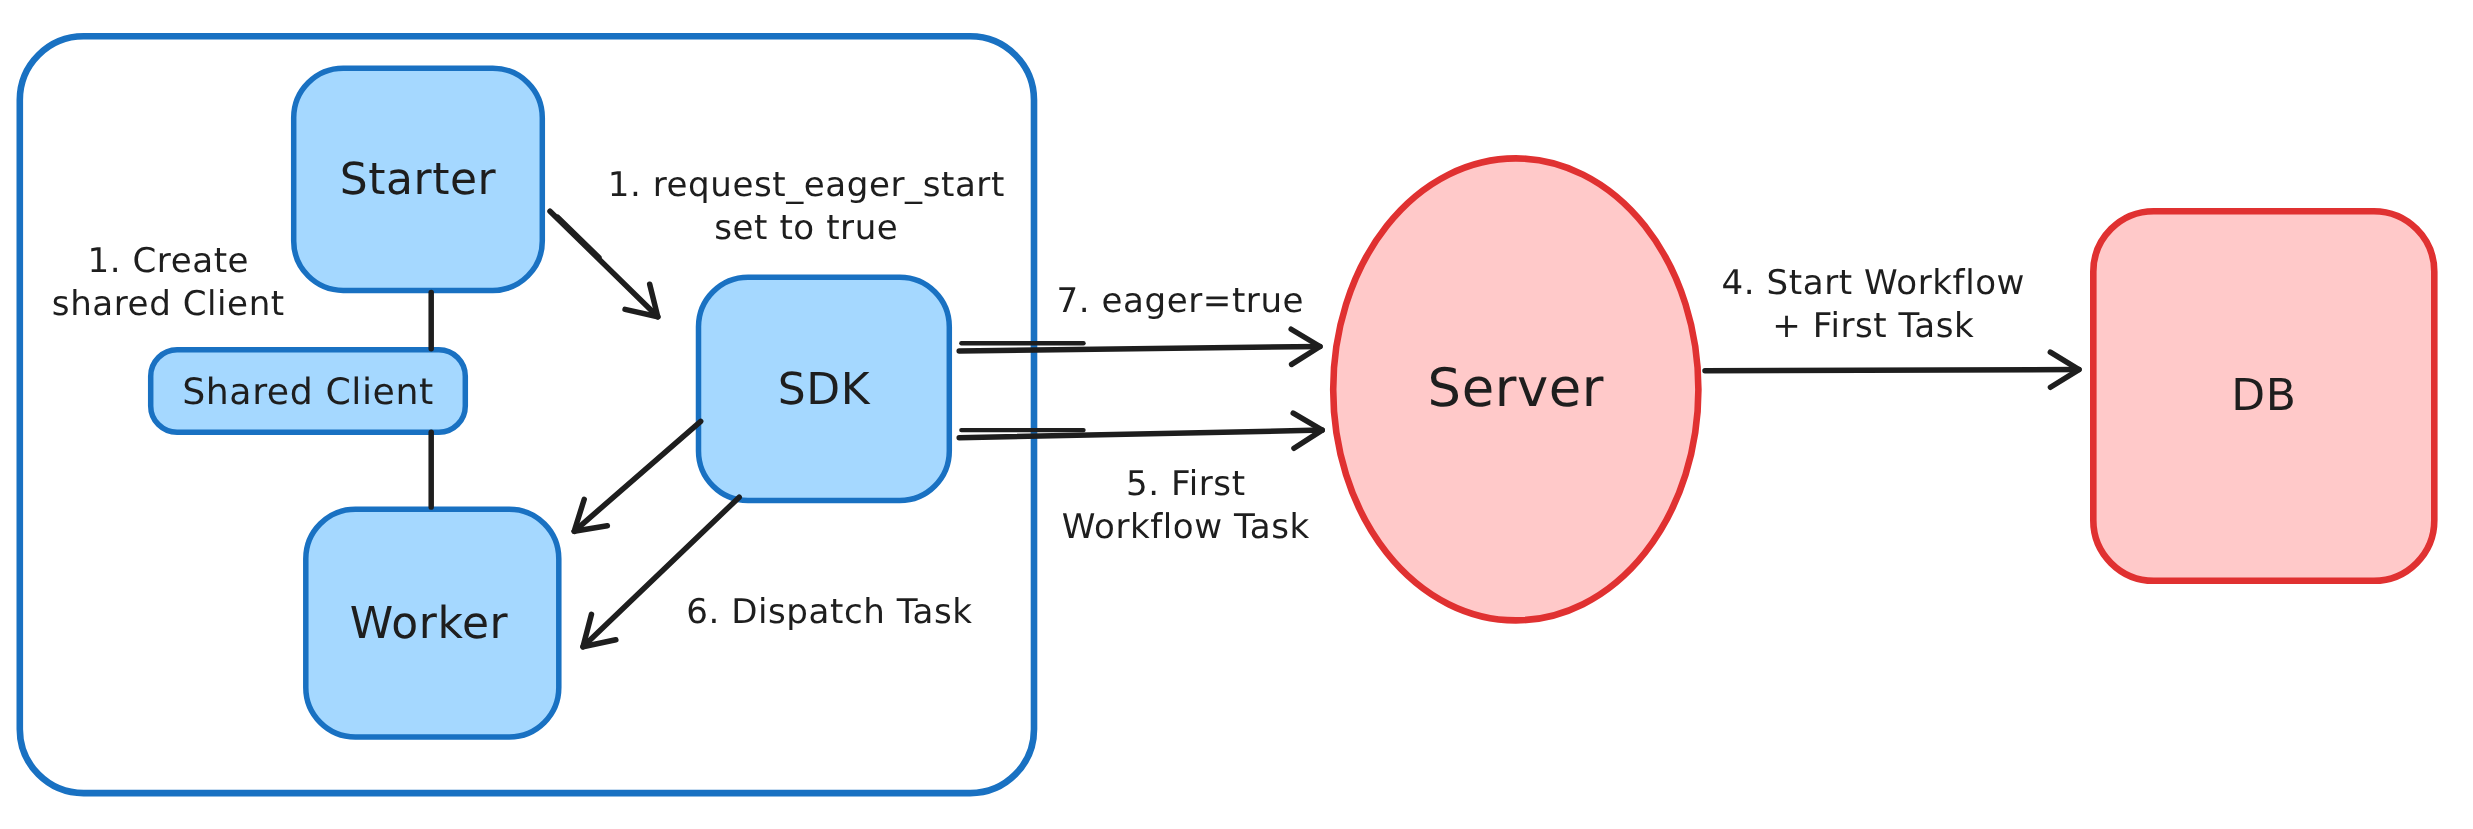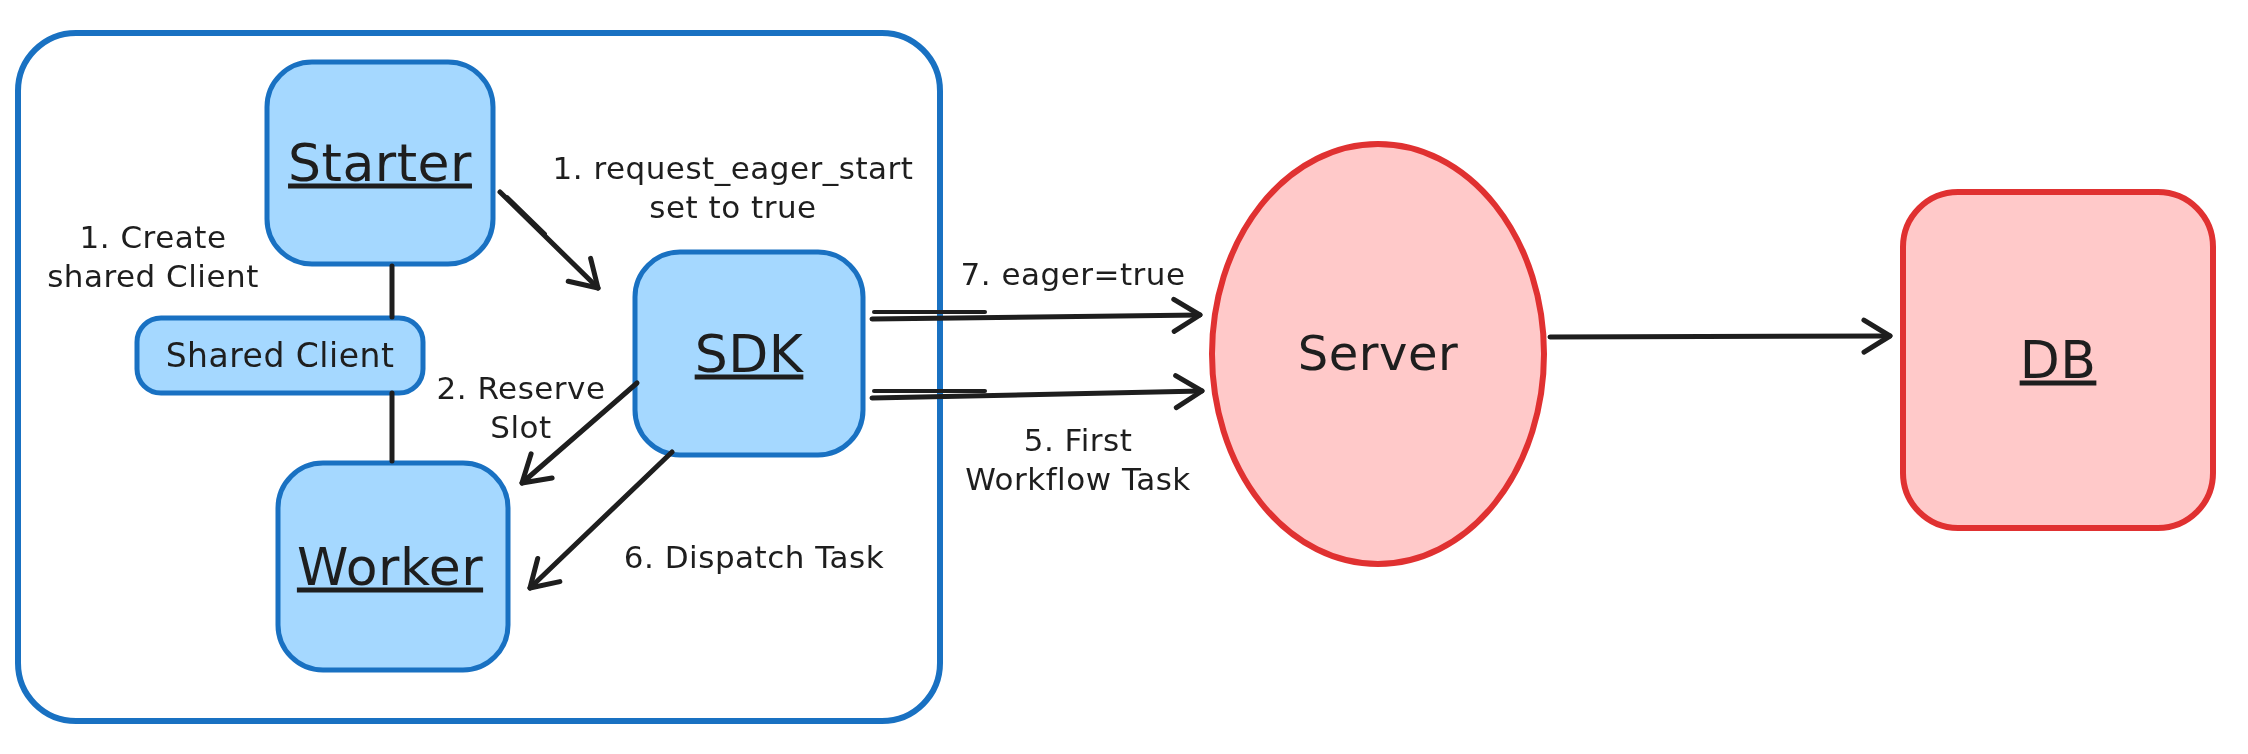--- a/index.html
+++ b/index.html
@@ -28,21 +28,21 @@
 
   .label {
     position: absolute;
     transform: translate(-50%, -50%);
     color: #1e1e1e;
     text-align: center;
     white-space: pre-line;
     line-height: 1.25;
     letter-spacing: 0.5px;
   }
-  .node-label { font-size: 52px; text-decoration: underline; }
+  .node-label { font-size: 40px; }
   .note       { font-size: 31px; }
 
   .lbl-shared-process { left: 777px;  top: 73px;  font-size: 34px; color: #1971c2; }
   .lbl-starter        { left: 380px;  top: 163px; }
   .lbl-shared-client  { left: 280px;  top: 356px; font-size: 33px; }
   .lbl-worker         { left: 374px;  top: 567px; margin-left: 16px; }
   .lbl-sdk            { left: 749px;  top: 354px; }
   .lbl-server         { left: 1378px; top: 353px; font-size: 48px; }
   .lbl-db             { left: 2058px; top: 360px; }
 
@@ -100,20 +100,20 @@
   <div class="label lbl-shared-client">Shared Client</div>
   <div class="label node-label lbl-worker">Worker</div>
   <div class="label node-label lbl-sdk">SDK</div>
   <div class="label lbl-server">Server</div>
   <div class="label node-label lbl-db">DB</div>
 
   <div class="label note lbl-create">1. Create
 shared Client</div>
   <div class="label note lbl-request">1. request_eager_start
 set to true</div>
-  <div class="label note lbl-reserve">2. Reserve
-Slot</div>
   <div class="label note lbl-eager">7. eager=true</div>
+  <div class="label note lbl-start-workflow">4. Start Workflow
++ First Task</div>
   <div class="label note lbl-first-task">5. First
 Workflow Task</div>
   <div class="label note lbl-dispatch">6. Dispatch Task</div>
 
 </div>
 
 </body></html>

